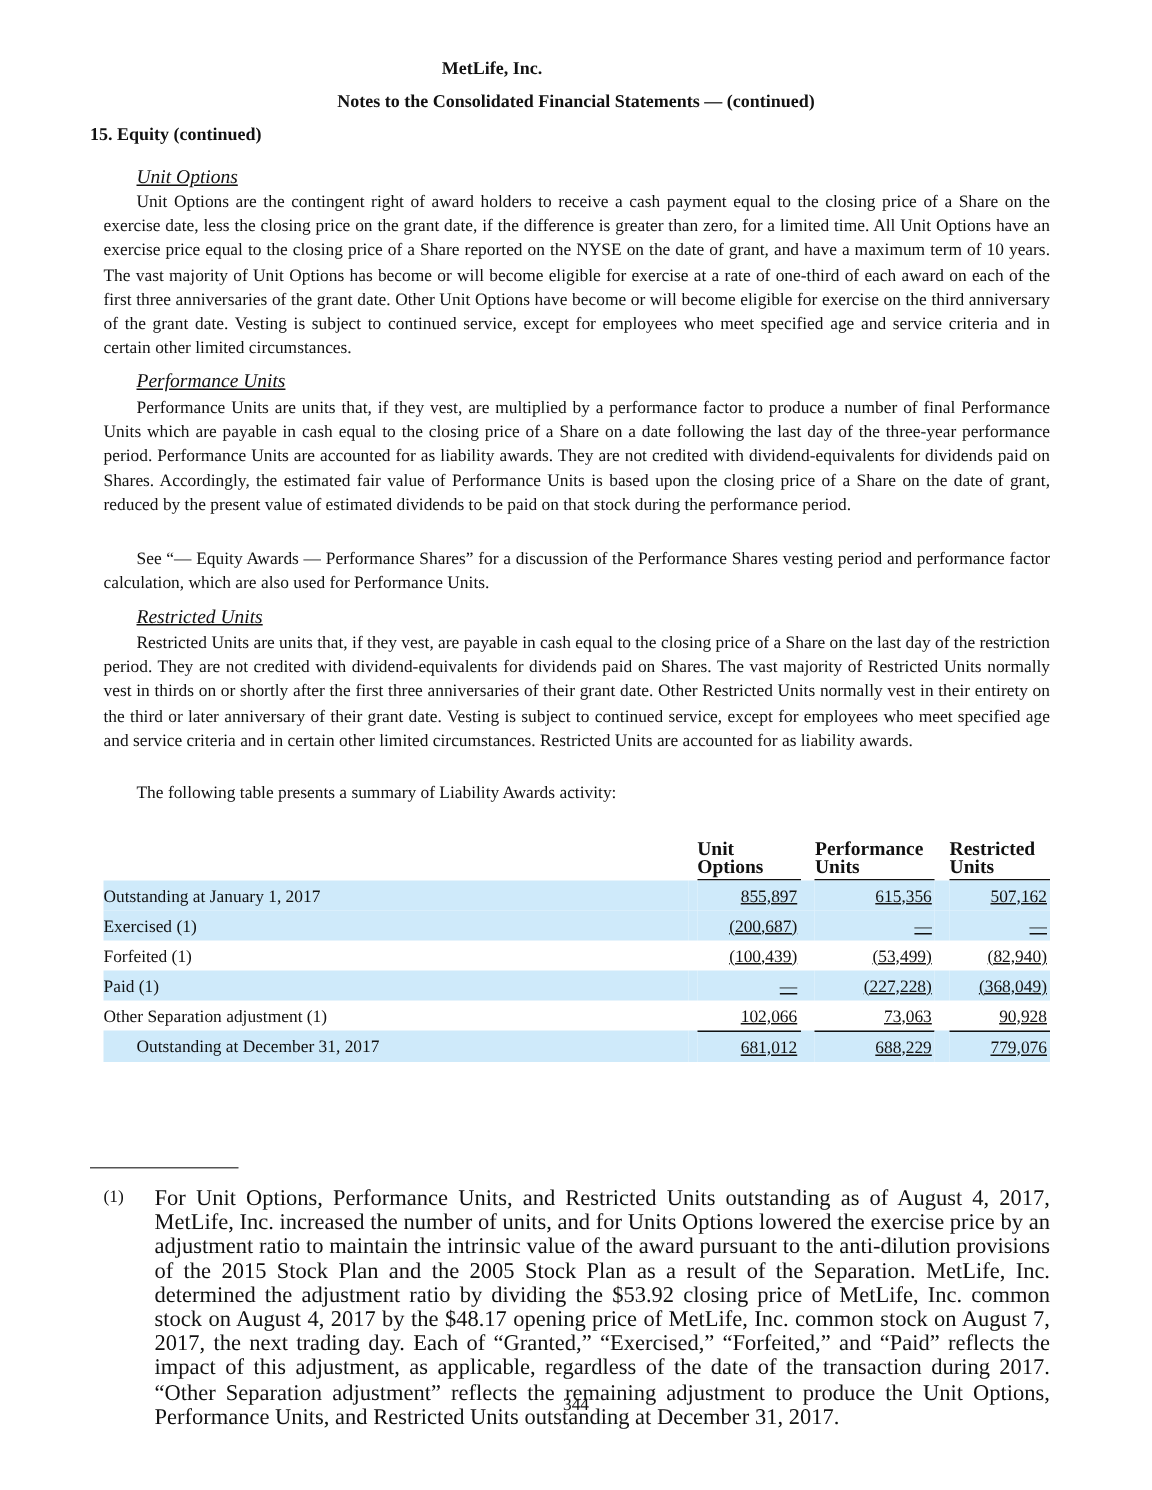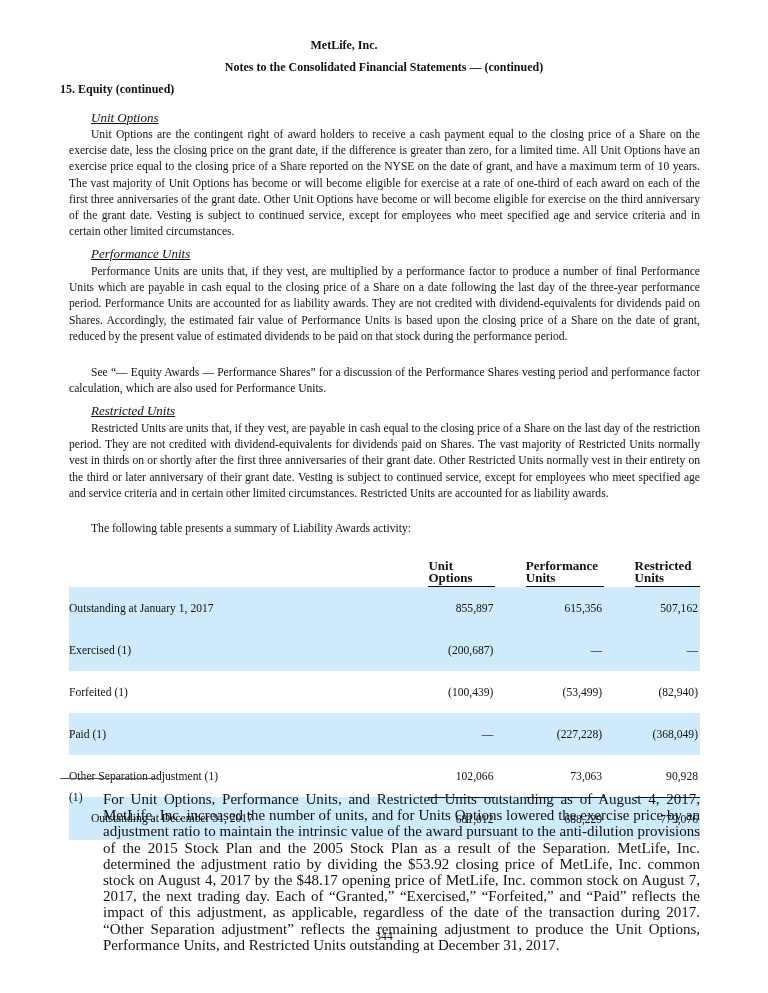--- a/index.html
+++ b/index.html
@@ -1,33 +1,33 @@
 <!DOCTYPE html>
 <html><head>
 <meta charset="utf-8">
 <style>
   html, body { margin: 0; padding: 0; background: #ffffff; }
   body { width: 768px; height: 993px; position: relative; overflow: hidden;
          font-family: "Liberation Serif", "DejaVu Serif", serif; color: #111; font-size: 11.6px; }
   .page { position: absolute; left: 0; top: 0; width: 768px; }
   .center { text-align: center; font-weight: bold; }
-  .h-company { position: absolute; top: 38px; left: 0; width: 656px; font-size: 12px; padding-left: 16px; }
+  .h-company { position: absolute; top: 38px; left: 0; width: 656px; font-size: 12px; }
   .h-notes { position: absolute; top: 60px; left: 0; width: 768px; font-size: 12px; }
   .h-section { position: absolute; top: 82px; left: 60px; font-weight: bold; font-size: 12px; }
   .subhead { position: absolute; left: 91px; font-style: italic; text-decoration: underline; font-size: 13px; }
   .para { position: absolute; left: 69px; width: 631px; text-align: justify; line-height: 16.2px; font-size: 11.6px; }
   .para .indent { display: inline-block; width: 22px; }
   .intro { position: absolute; left: 91px; top: 522px; font-size: 11.6px; }
 
   table.summary { position: absolute; left: 69px; top: 560px; width: 631px; border-collapse: separate; border-spacing: 0; font-size: 11.6px; }
   table.summary th { font-weight: bold; font-size: 13px; line-height: 12px; text-align: left; vertical-align: bottom; padding: 0 0 2px 0; }
   table.summary th.num-h { border-bottom: 1.5px solid #111; }
-  table.summary td { height: 18px; padding: 12px; vertical-align: middle; }
+  table.summary td { height: 18px; padding: 1px; vertical-align: middle; }
   table.summary td.label { padding-left: 0; }
-  table.summary td.num { text-align: right; padding-right: 2px; }
+  table.summary td.num { text-align: right; padding-right: 2px; text-decoration: underline; }
   table.summary td.gap { width: 8px; }
   table.summary tr.shade td.label, table.summary tr.shade td.num, table.summary tr.shade td.gap, table.summary tr.shade td.spacer { background: #cfeafa; }
   table.summary td.spacer { width: 4px; }
   td.sub-top { border-top: 1px solid #111; }
   td.dbl-top { border-top: 3px double #111; }
   td.dbl-bot { border-bottom: 3px double #111; }
   .ind { padding-left: 22px !important; }
 
   .rule { position: absolute; left: 60px; top: 778px; width: 99px; border-top: 1px solid #555; }
   .fn-mark { position: absolute; left: 69px; top: 791px; font-size: 11.6px; }

